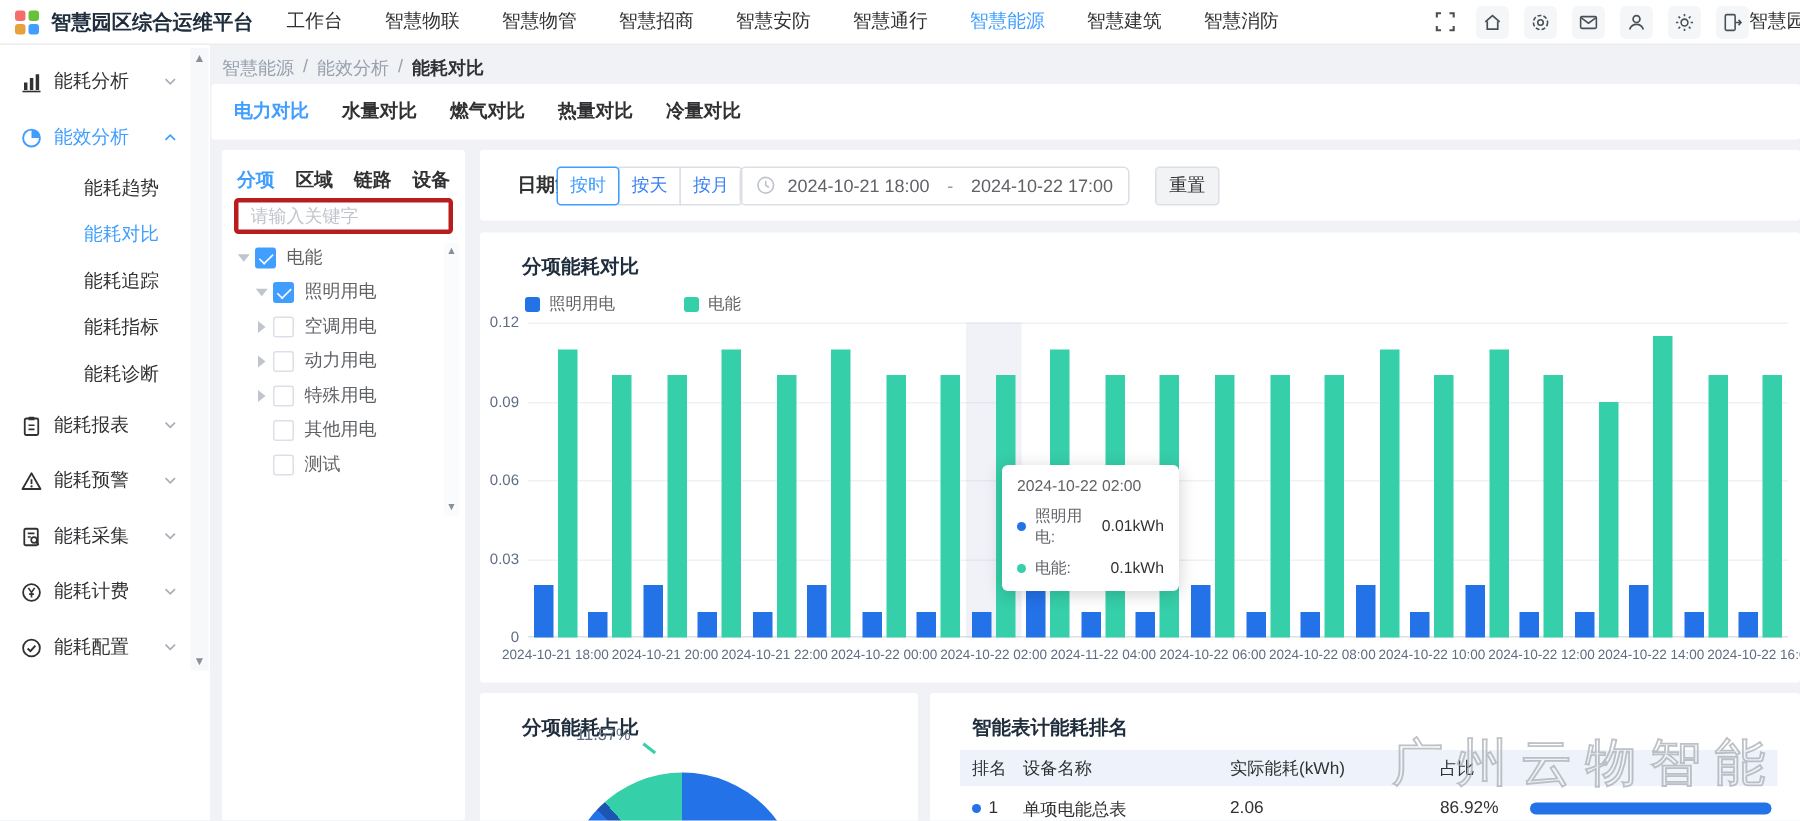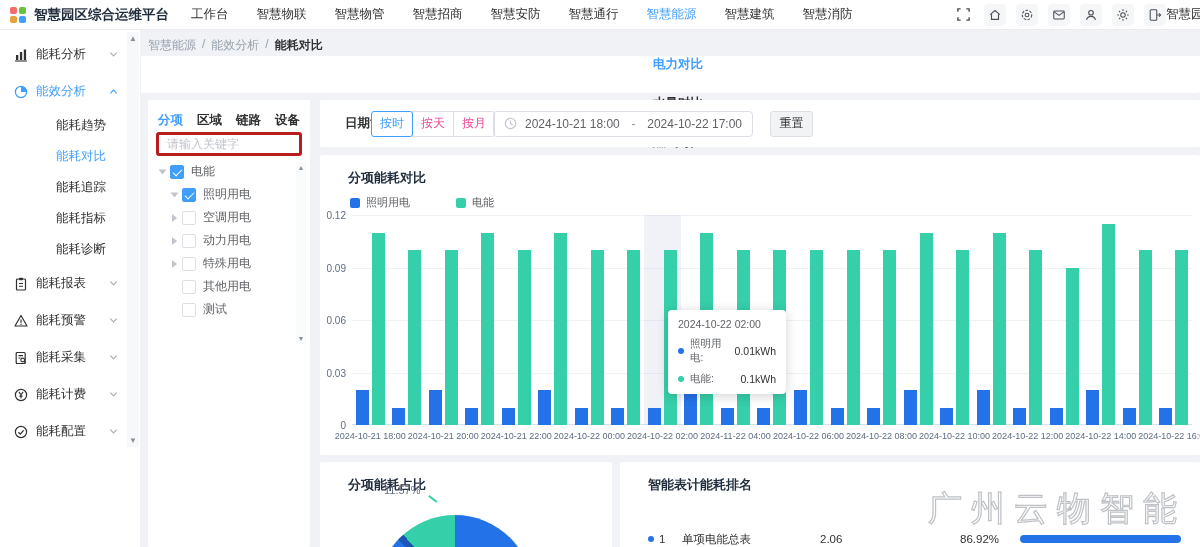--- a/index.html
+++ b/index.html
@@ -30,21 +30,21 @@
   .menu-item.active { color:#409eff; }
   .sub-item { height:31px; line-height:31px; padding-left:56px; font-size:12.5px; color:#303133; cursor:pointer; white-space:nowrap; }
   .sub-item.active { color:#409eff; }
 
   
   .breadcrumb { position:absolute; left:148px; top:37px; font-size:12px; color:#97a0ac; display:flex; gap:6px; }
   .breadcrumb .crumb-last { color:#303133; font-weight:bold; }
 
   
   .card { position:absolute; background:#fff; border-radius:2px; }
-  .tabs-bar { left:141px; top:56px; width:1059px; height:37px; display:flex; align-items:center; gap:22px; padding-left:15px;flex-direction:column; }
+  .tabs-bar { left:141px; top:56px; width:1059px; height:37px; display:flex; align-items:center; gap:22px; padding-left:15px; }
   .page-tab { font-size:12.5px; color:#303133; font-weight:bold; cursor:pointer; white-space:nowrap; }
   .page-tab.active { color:#409eff; }
 
   
   .tree-card { left:148px; top:100px; width:162px; height:447px; }
   .tree-tabs { display:flex; gap:14px; padding:12px 0 0 10px; }
   .tree-tab { font-size:12.5px; font-weight:bold; color:#303133; cursor:pointer; }
   .tree-tab.active { color:#409eff; }
   .tree-search { position:absolute; left:8px; top:32px; width:146px; height:24px; border:3px solid #b91c1c; border-radius:3px; font-size:12px; padding:0 8px; color:#606266; outline:none; font-family:inherit; }
   .tree-search::placeholder { color:#c0c4cc; }
@@ -56,21 +56,21 @@
   .cbx { width:14px; height:14px; border:1px solid #dcdfe6; border-radius:2px; background:#fff; margin-right:7px; position:relative; flex:none; }
   .cbx.checked { background:#409eff; border-color:#409eff; }
   .cbx.checked:after { content:""; position:absolute; left:4px; top:1px; width:4px; height:8px; border:solid #fff; border-width:0 1.5px 1.5px 0; transform:rotate(45deg); }
   .tree-label { font-size:12px; color:#606266; white-space:nowrap; }
   .tree-scroll { position:absolute; right:4px; top:62px; width:10px; height:182px; background:#fafbfc; display:flex; flex-direction:column; justify-content:space-between; align-items:center; color:#8a9099; font-size:7px; padding:2px 0; }
 
   
   .filter-card { left:320px; top:100px; width:880px; height:47px; display:flex; align-items:center; }
   .filter-label { position:absolute; left:25px; font-size:12.5px; font-weight:bold; color:#303133; }
   .gran-group { position:absolute; left:51px; display:flex; }
-  .gran-btn { min-width:37px; height:26px; border:1px solid #dcdfe6; background:#fff; color:#ec4899; font-size:12px; display:flex; align-items:center; justify-content:center; padding:0 8px; cursor:pointer; margin-left:-1px; }
+  .gran-btn { min-width:37px; height:26px; border:1px solid #dcdfe6; background:#fff; color:#3b82f6; font-size:12px; display:flex; align-items:center; justify-content:center; padding:0 8px; cursor:pointer; margin-left:-1px; }
   .gran-btn:first-child { border-radius:3px 0 0 3px; margin-left:0; }
   .gran-btn:last-child { border-radius:0 3px 3px 0; }
   .gran-btn.active { border-color:#409eff; color:#409eff; position:relative; z-index:2; border-radius:3px; }
   .date-range { position:absolute; left:173px; width:260px; height:26px; border:1px solid #dcdfe6; border-radius:4px; display:flex; align-items:center; font-size:12px; color:#606266; padding:0 10px; cursor:pointer; }
   .date-range .clock { color:#c0c4cc; margin-right:8px; display:flex; }
   .date-range .sep { flex:1; text-align:center; color:#909399; }
   .reset-btn { position:absolute; left:450px; width:43px; height:26px; background:#f2f3f5; border:1px solid #dcdfe6; border-radius:3px; font-size:12px; color:#303133; display:flex; align-items:center; justify-content:center; cursor:pointer; }
 
   
   .chart-card { left:320px; top:155px; width:880px; height:300px; }
@@ -534,20 +534,27 @@
 
 <div class="card pie-card">
   <div class="card-title">分项能耗占比</div>
   <div class="pie-label">11.57%</div>
   <div class="pie-tick"></div>
   <div class="pie" id="pie" style="background: conic-gradient(rgb(36, 114, 232) 0%, rgb(36, 114, 232) 86.92%, rgb(29, 85, 180) 86.92%, rgb(29, 85, 180) 88.43%, rgb(53, 207, 169) 88.43%, rgb(53, 207, 169) 100%);"></div>
 </div>
 
 <div class="card table-card">
   <div class="card-title">智能表计能耗排名</div>
+  <div class="t-head" id="table-head">
+      <div class="tc-rank">排名</div>
+      <div class="tc-name">设备名称</div>
+      <div class="tc-kwh">实际能耗(kWh)</div>
+      <div class="tc-pct">占比</div>
+      <div class="tc-bar"></div>
+    </div>
   <div id="table-body">
       <div class="t-row">
         <div class="tc-rank">
           <span class="rank-dot"></span>
           <span>1</span>
         </div>
         <div class="tc-name">单项电能总表</div>
         <div class="tc-kwh">2.06</div>
         <div class="tc-pct">86.92%</div>
         <div class="tc-bar">

